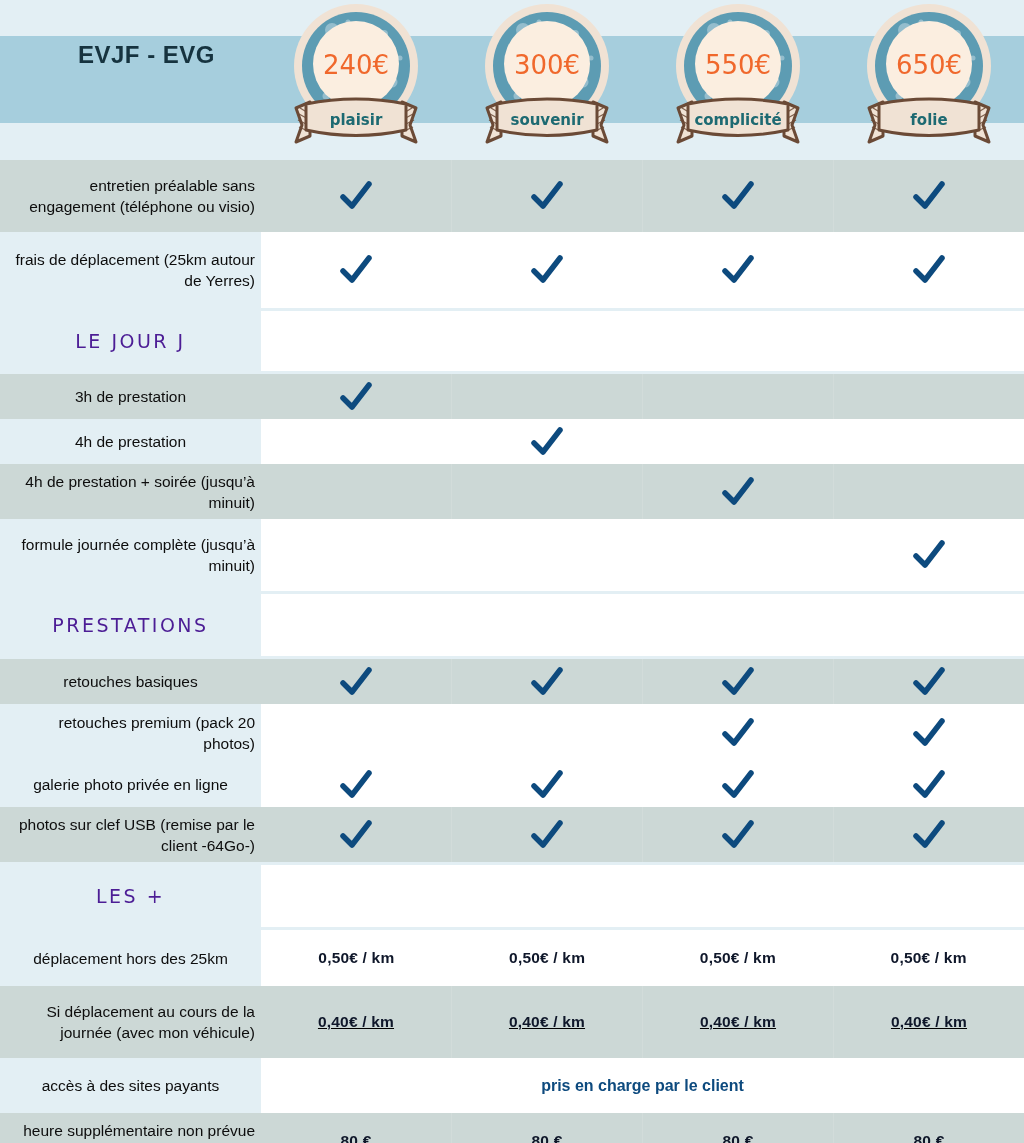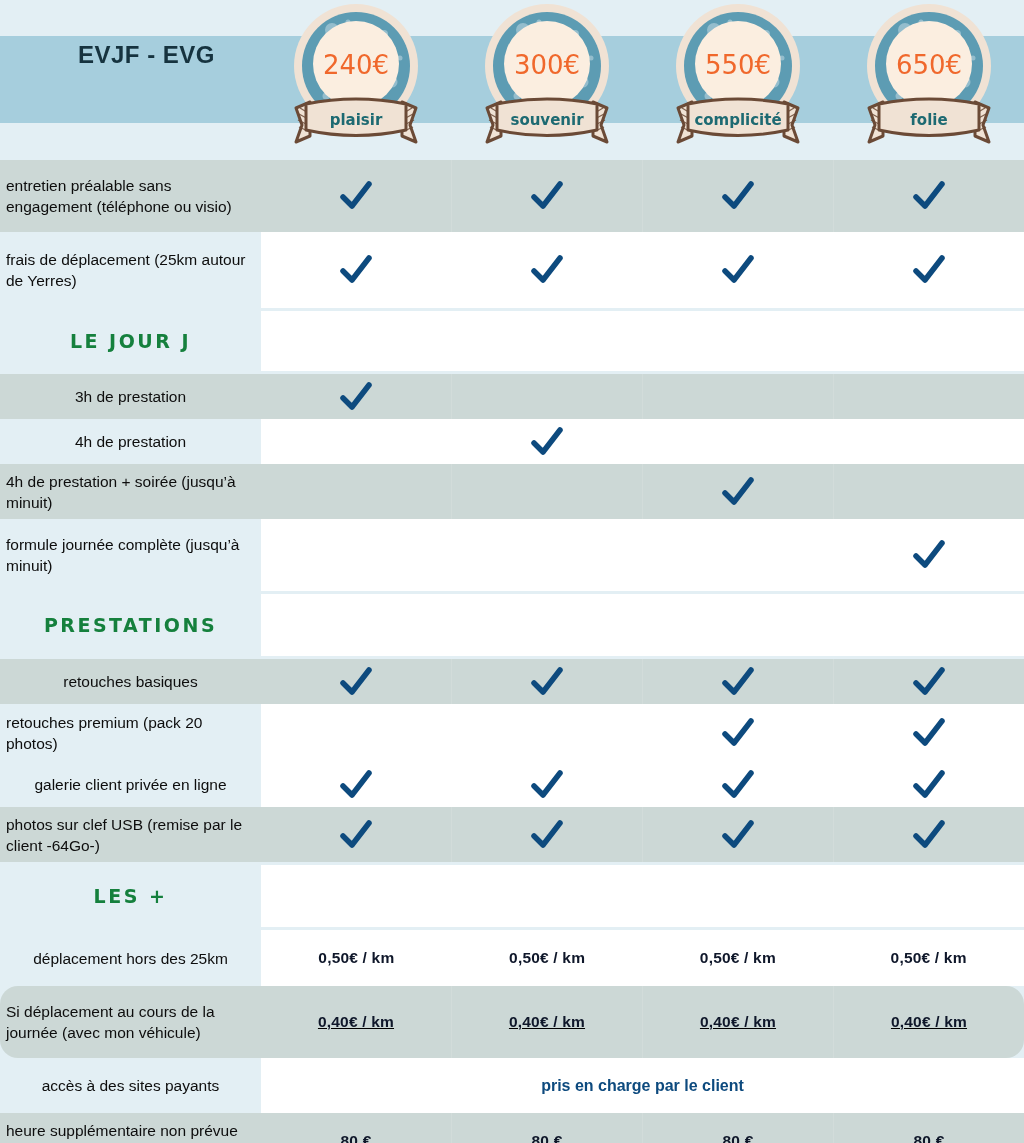--- a/index.html
+++ b/index.html
@@ -46,21 +46,21 @@
   .row{display:flex;width:1024px;position:relative;}
   .row.gray{background:#ccd8d6;}
   .row.plain .label{background:#e3eff4;}
   .row.plain .cells{background:#ffffff;}
   .row.section .label{background:#e3eff4;}
   .row.section .cells{background:#ffffff;}
 
   .label{
     width:261px;flex:0 0 261px;
     display:flex;align-items:center;justify-content:center;
-    text-align:left;
+    text-align:right;
     font-size:15.5px;color:#0d0d0d;line-height:21px;
     padding:0 6px;box-sizing:border-box;
   }
   .cells{flex:1 1 auto;display:flex;}
   .cell{
     flex:1 1 0;
     display:flex;align-items:center;justify-content:center;
     box-sizing:border-box;
   }
   .row.gray .cell{border-right:1px solid #d2dcda;text-decoration:underline;}
@@ -69,21 +69,21 @@
   .check{width:34px;height:30px;display:block;}
   .price{
     font-size:15.5px;font-weight:bold;color:#0f172a;
     letter-spacing:.2px;white-space:nowrap;
   }
   .span-all{
     flex:1 1 auto;display:flex;align-items:center;justify-content:center;
     font-size:16px;font-weight:bold;color:#0d4a7e;
   }
   .sect-title{
-    font-size:19px;font-weight:bold;color:#15803d;
+    font-size:19px;font-weight:normal;color:#4c1d95;
     letter-spacing:2.5px;font-family:"DejaVu Sans", sans-serif;
   }
   .gap{height:3px;background:#e3eff4;width:1024px;}
 </style>
 </head>
 <body>
 
 <div class="sheet">
 
   <div class="header">
@@ -422,21 +422,21 @@
   </svg>
           </div>
           <div class="cell">
             <svg class="check" viewBox="0 0 34 30">
     <path d="M4 16 L13 25 L30 3" fill="none" stroke="#0d4a7e" stroke-width="5.5" stroke-linecap="round" stroke-linejoin="round"></path>
   </svg>
           </div>
         </div>
       </div>
       <div class="row plain" style="height: 45px;">
-        <div class="label">galerie client privée en ligne</div>
+        <div class="label">galerie photo privée en ligne</div>
         <div class="cells">
           <div class="cell">
             <svg class="check" viewBox="0 0 34 30">
     <path d="M4 16 L13 25 L30 3" fill="none" stroke="#0d4a7e" stroke-width="5.5" stroke-linecap="round" stroke-linejoin="round"></path>
   </svg>
           </div>
           <div class="cell">
             <svg class="check" viewBox="0 0 34 30">
     <path d="M4 16 L13 25 L30 3" fill="none" stroke="#0d4a7e" stroke-width="5.5" stroke-linecap="round" stroke-linejoin="round"></path>
   </svg>
@@ -501,21 +501,21 @@
             <span class="price">0,50€ / km</span>
           </div>
           <div class="cell">
             <span class="price">0,50€ / km</span>
           </div>
           <div class="cell">
             <span class="price">0,50€ / km</span>
           </div>
         </div>
       </div>
-      <div class="row gray" style="height: 72px; border-radius: 18px;">
+      <div class="row gray" style="height: 72px;">
         <div class="label">Si déplacement au cours de la journée (avec mon véhicule)</div>
         <div class="cells">
           <div class="cell">
             <span class="price">0,40€ / km</span>
           </div>
           <div class="cell">
             <span class="price">0,40€ / km</span>
           </div>
           <div class="cell">
             <span class="price">0,40€ / km</span>

